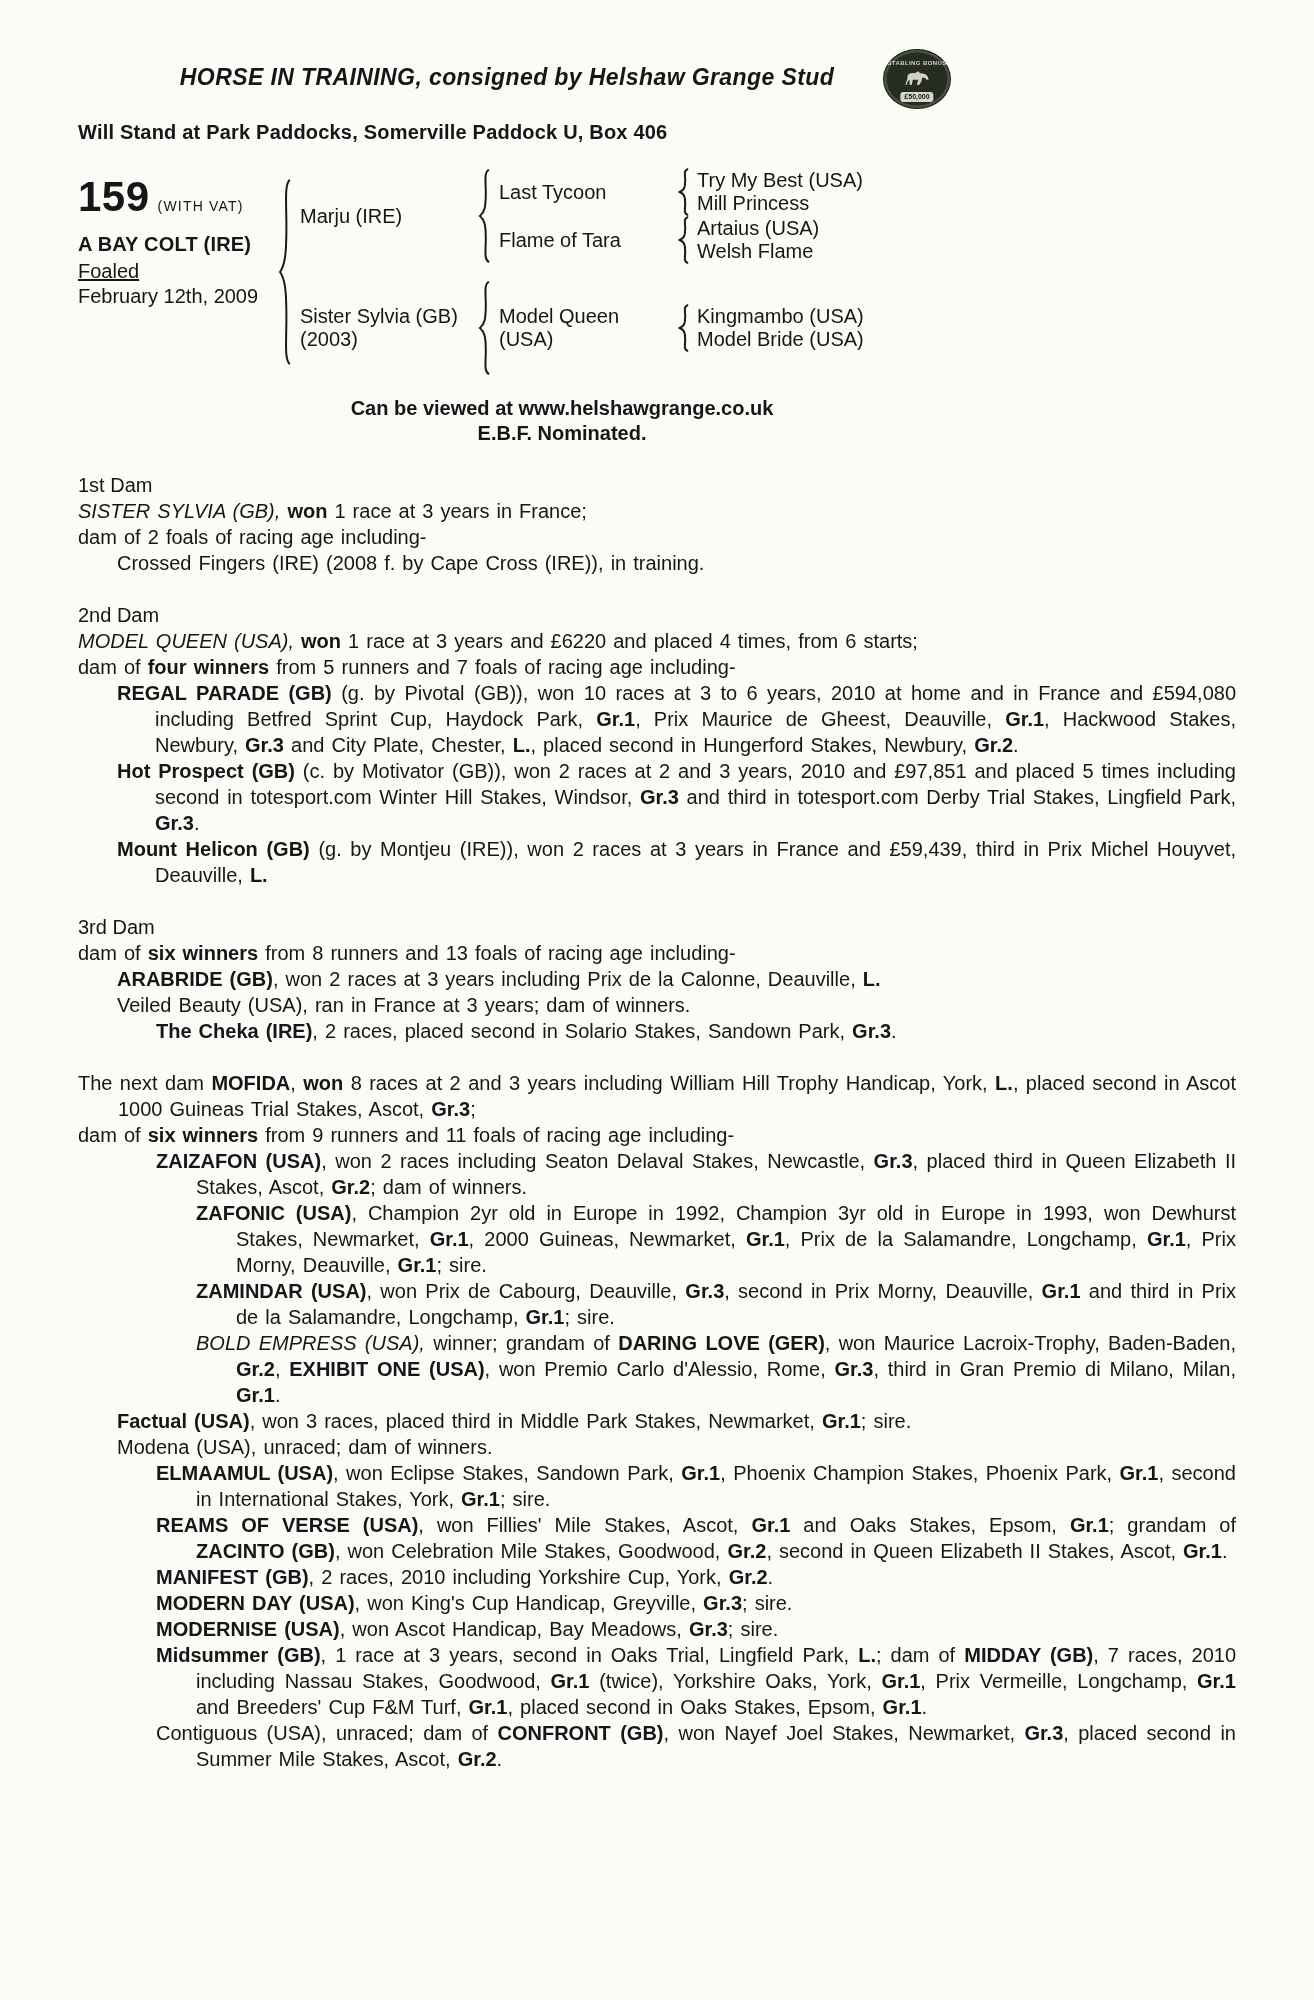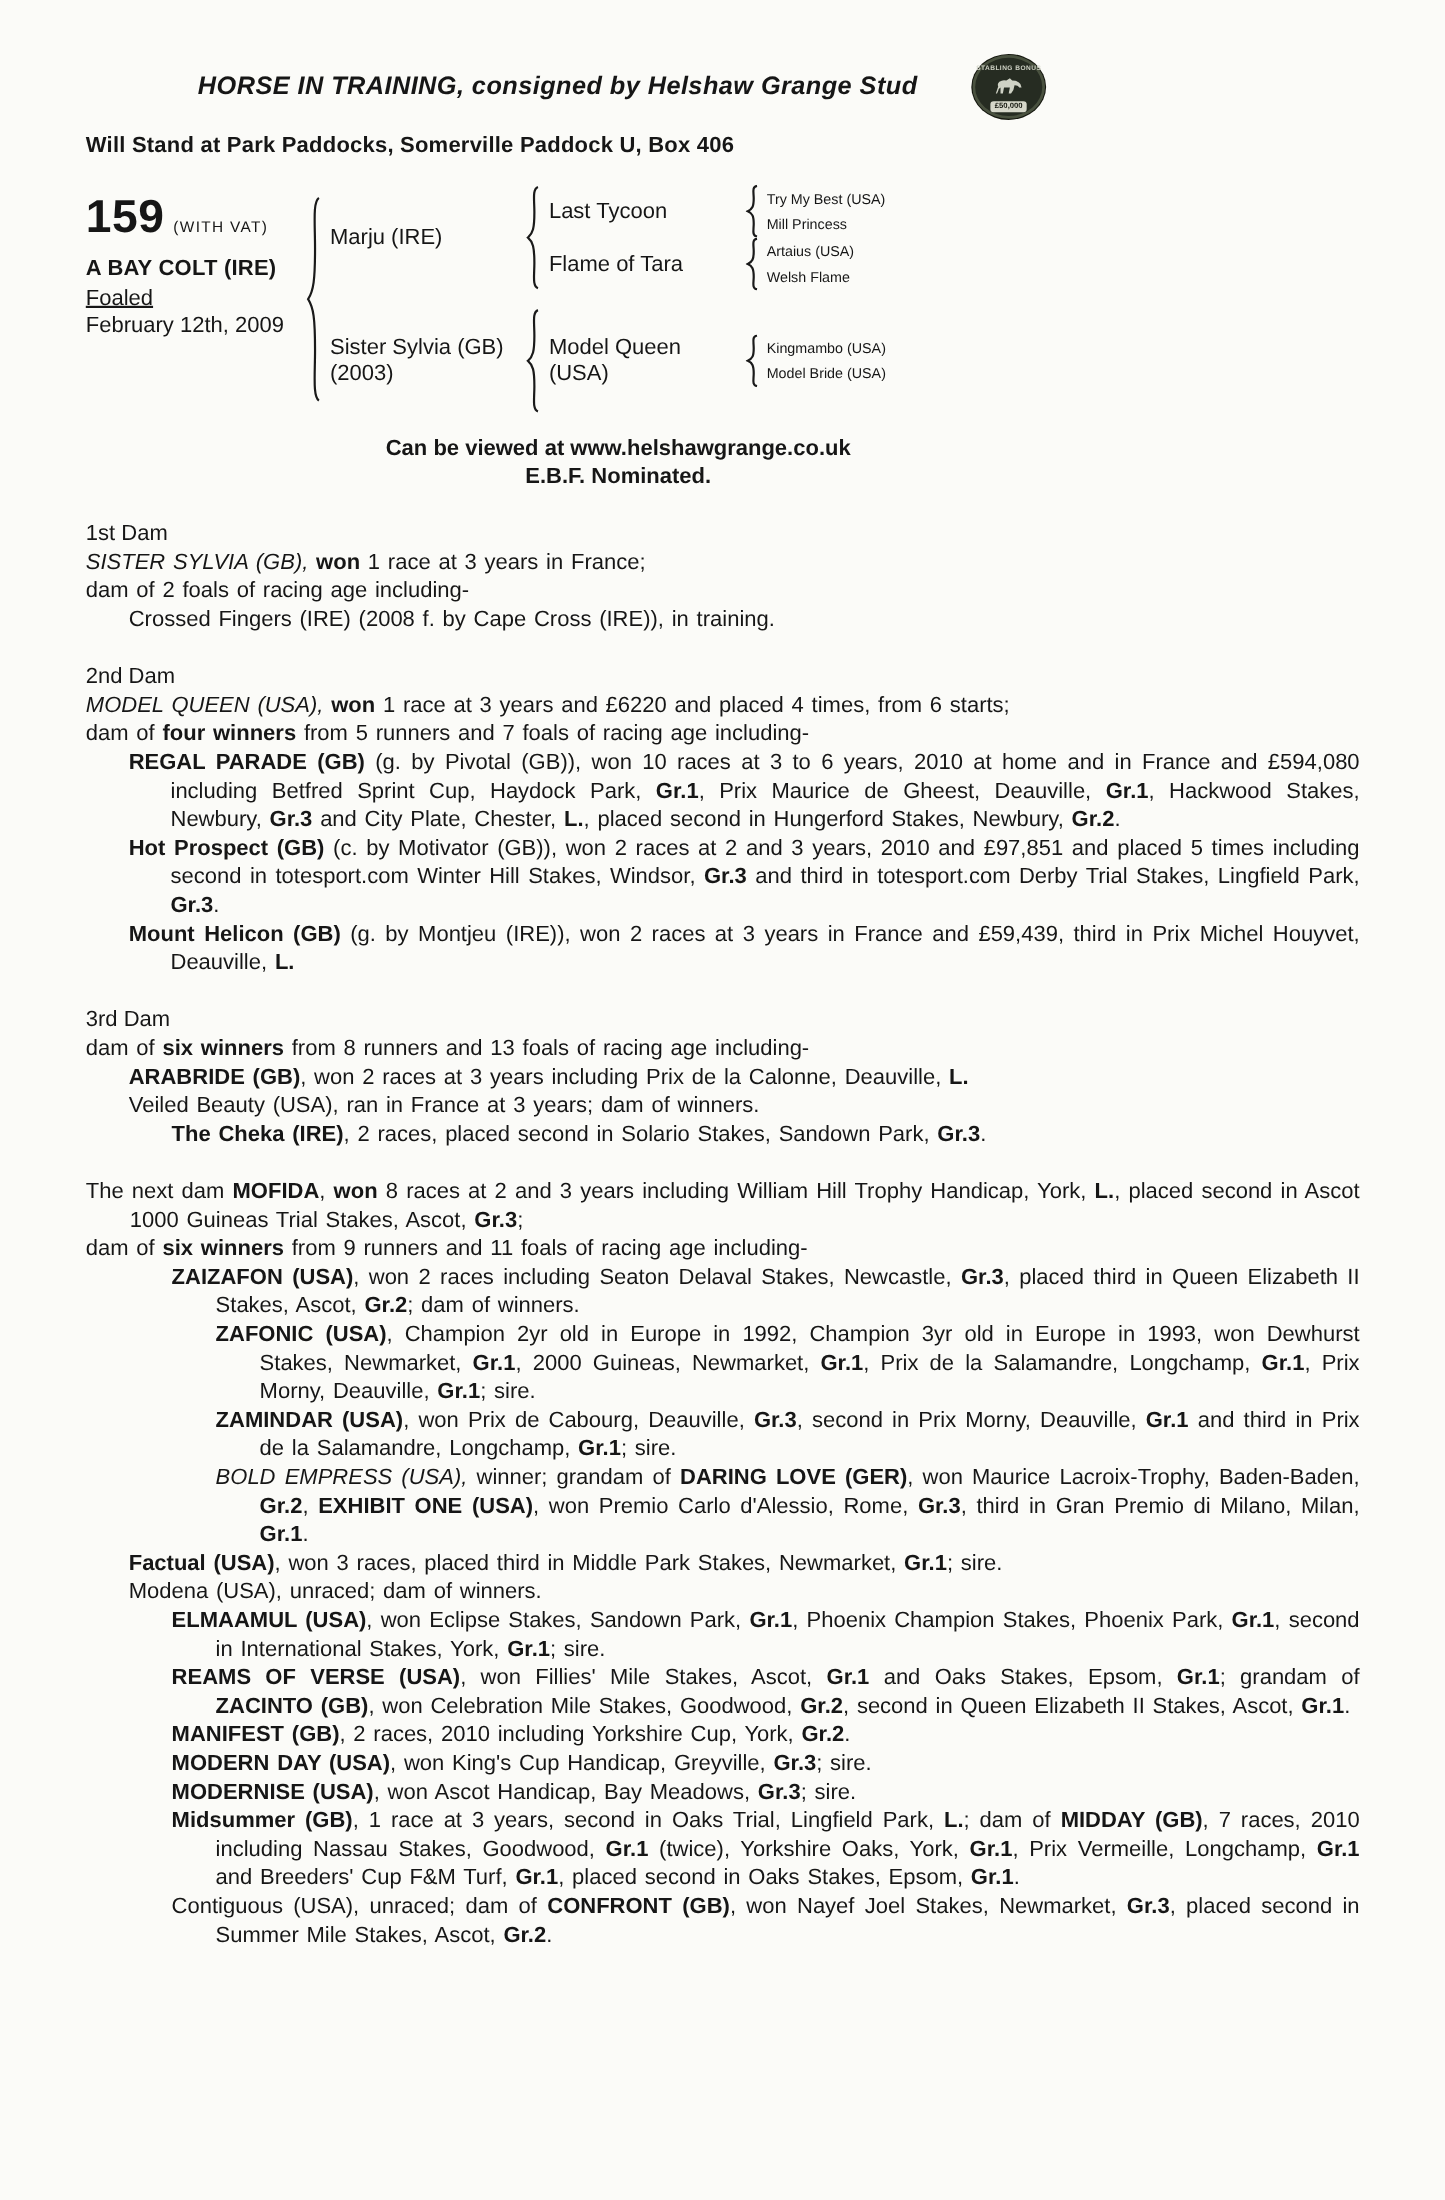--- a/index.html
+++ b/index.html
@@ -37,21 +37,21 @@
   .brace svg { display:block; width:100%; height:100%; }
   .b-outer { width:14px; height:192px; margin:0 8px 0 2px; }
   .b-mid   { width:13px; height:96px;  margin:0 8px; }
   .b-sm    { width:12px; height:48px;  margin:0 7px; }
   .gen1col { display:flex; flex-direction:column; gap:16px; }
   .g1row { display:flex; align-items:center; }
   .g1name { width:170px; font-size:20px; line-height:23px; }
   .gen2col { display:flex; flex-direction:column; }
   .g2row { display:flex; align-items:center; }
   .g2name { width:172px; font-size:20px; line-height:23px; }
-  .g3pair { font-size:13px; line-height:23.5px; white-space:nowrap; }
+  .g3pair { font-size:20px; line-height:23.5px; white-space:nowrap; }
 
   
   .center-lines { margin-top:20px; text-align:center; padding-right:190px;
                   font-weight:700; font-size:20px; line-height:25px; }
 
   
   .section { margin-top:26px; }
   .sec-heading { font-weight:400; font-size:20px; line-height:26px; }
   .para { font-size:20px; line-height:26px; text-align:justify; word-spacing:1.5px; }
   .e1 { margin-left:77px;  text-indent:-38px; }

